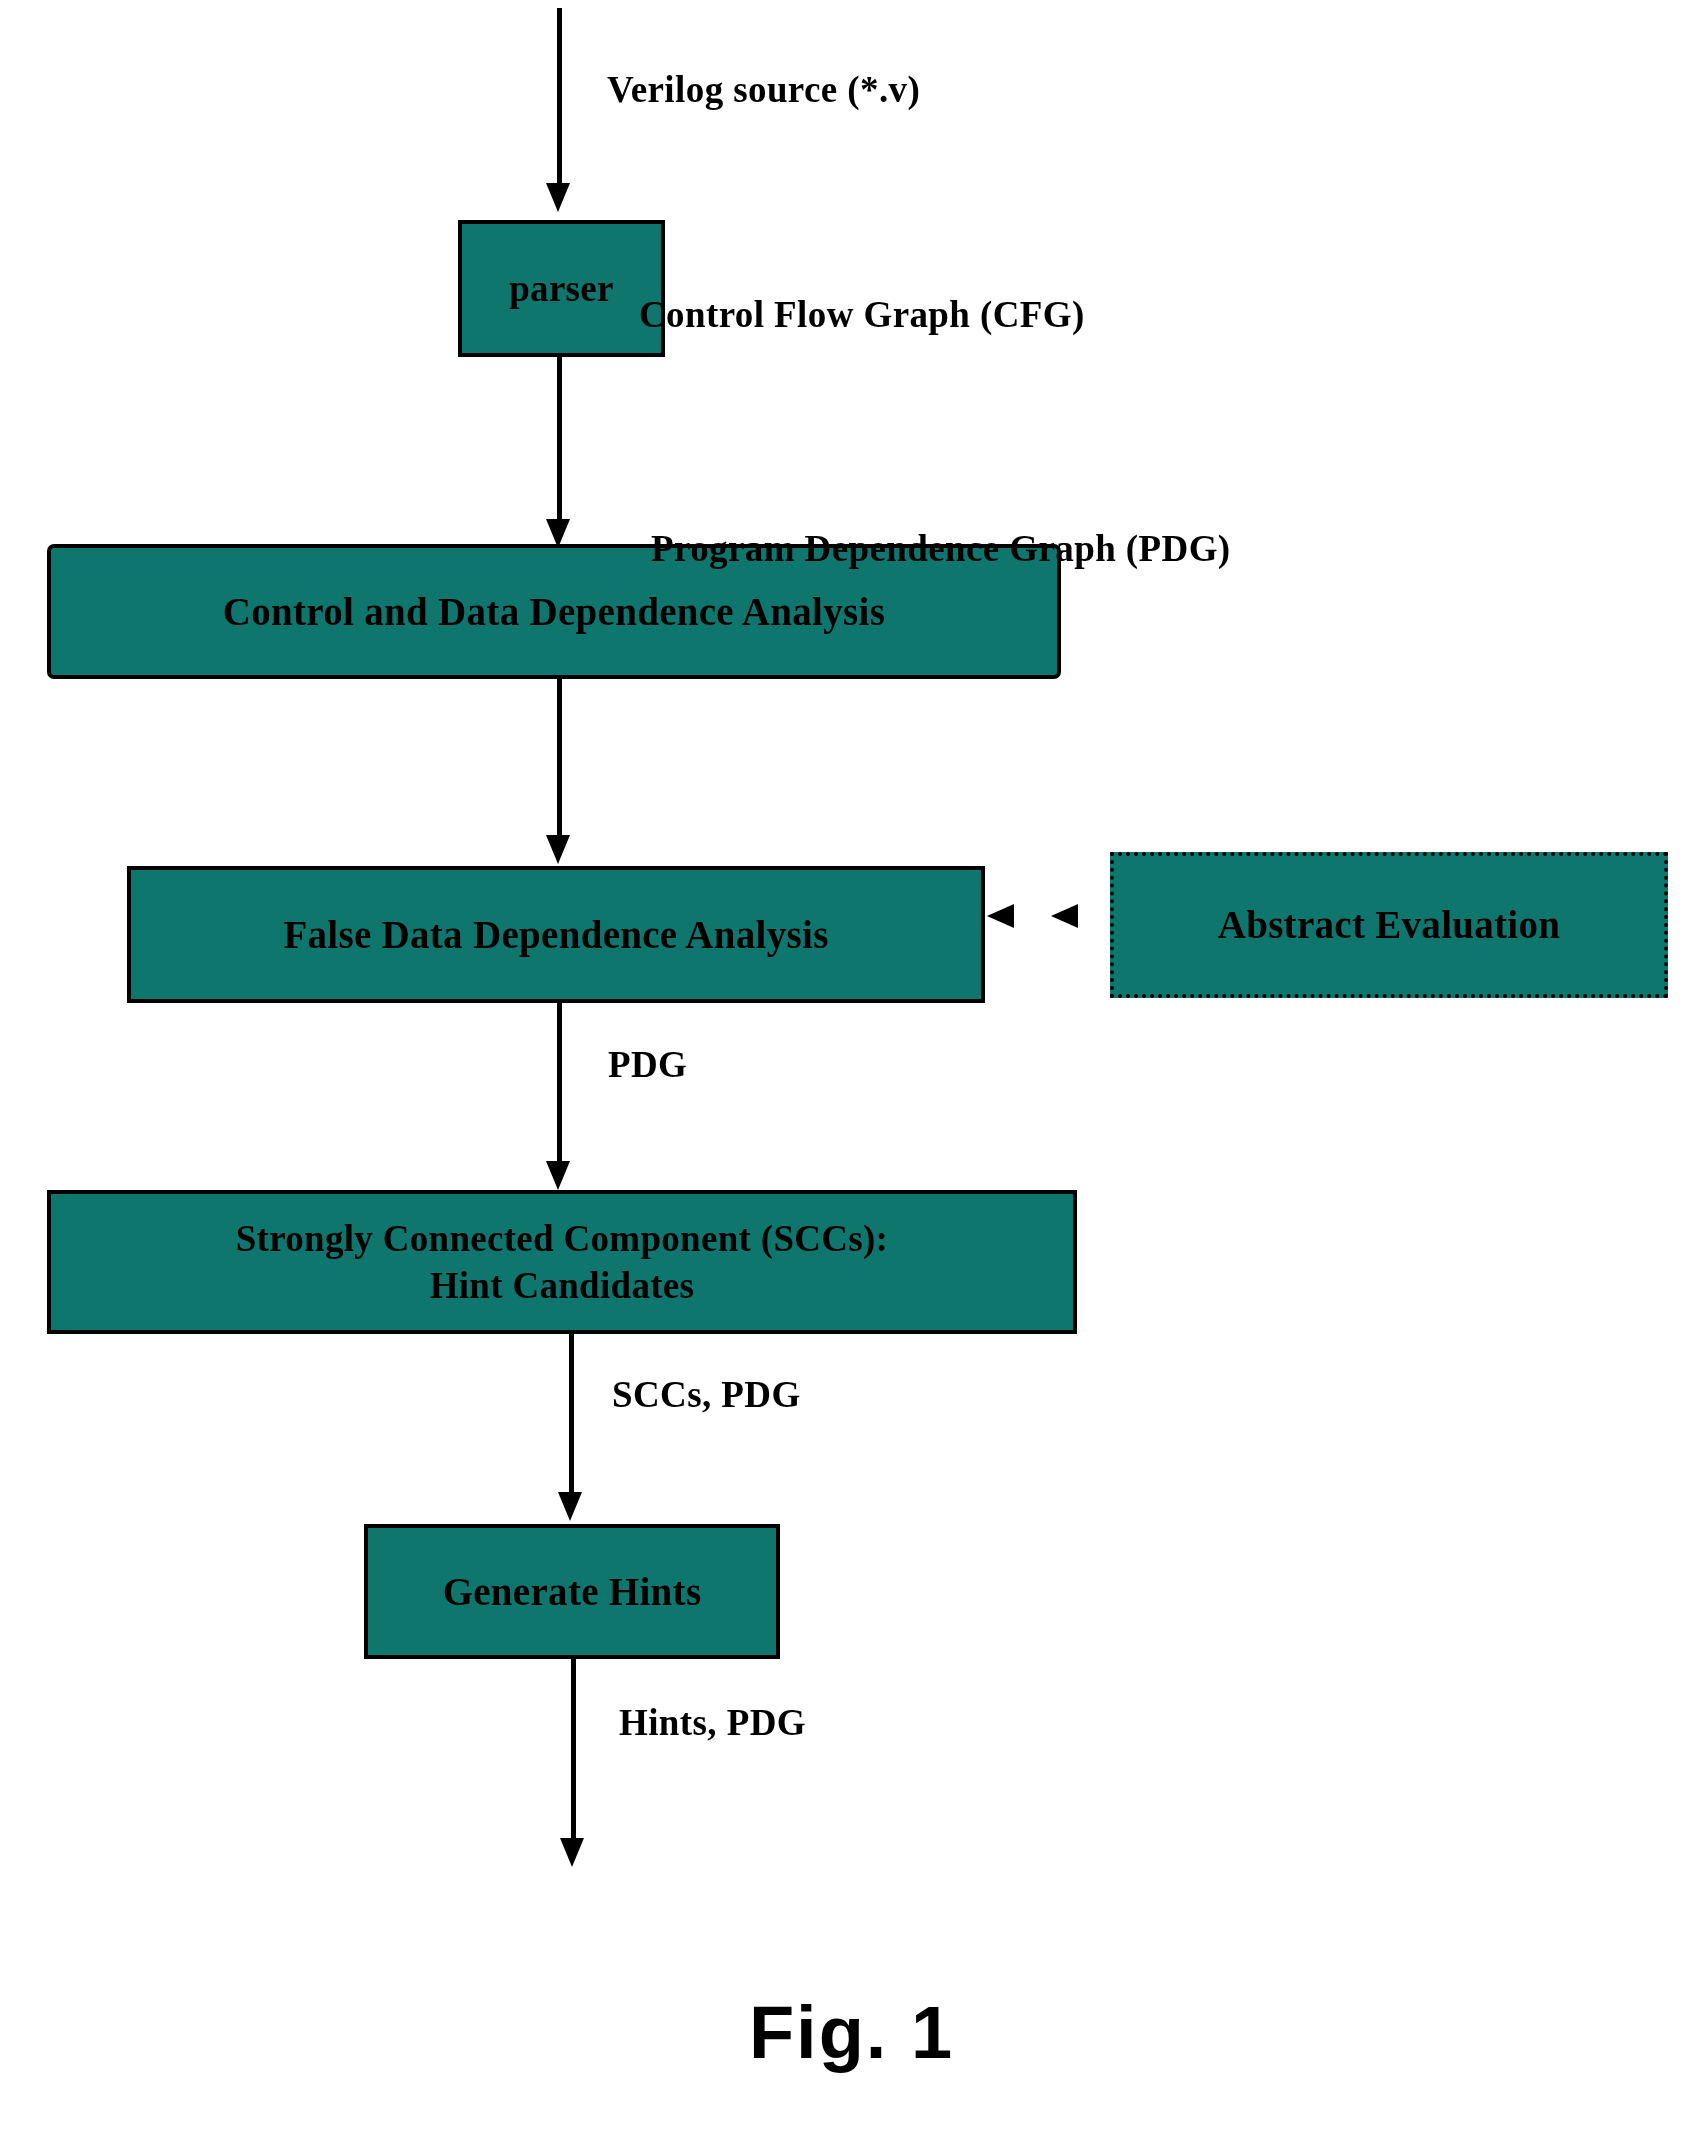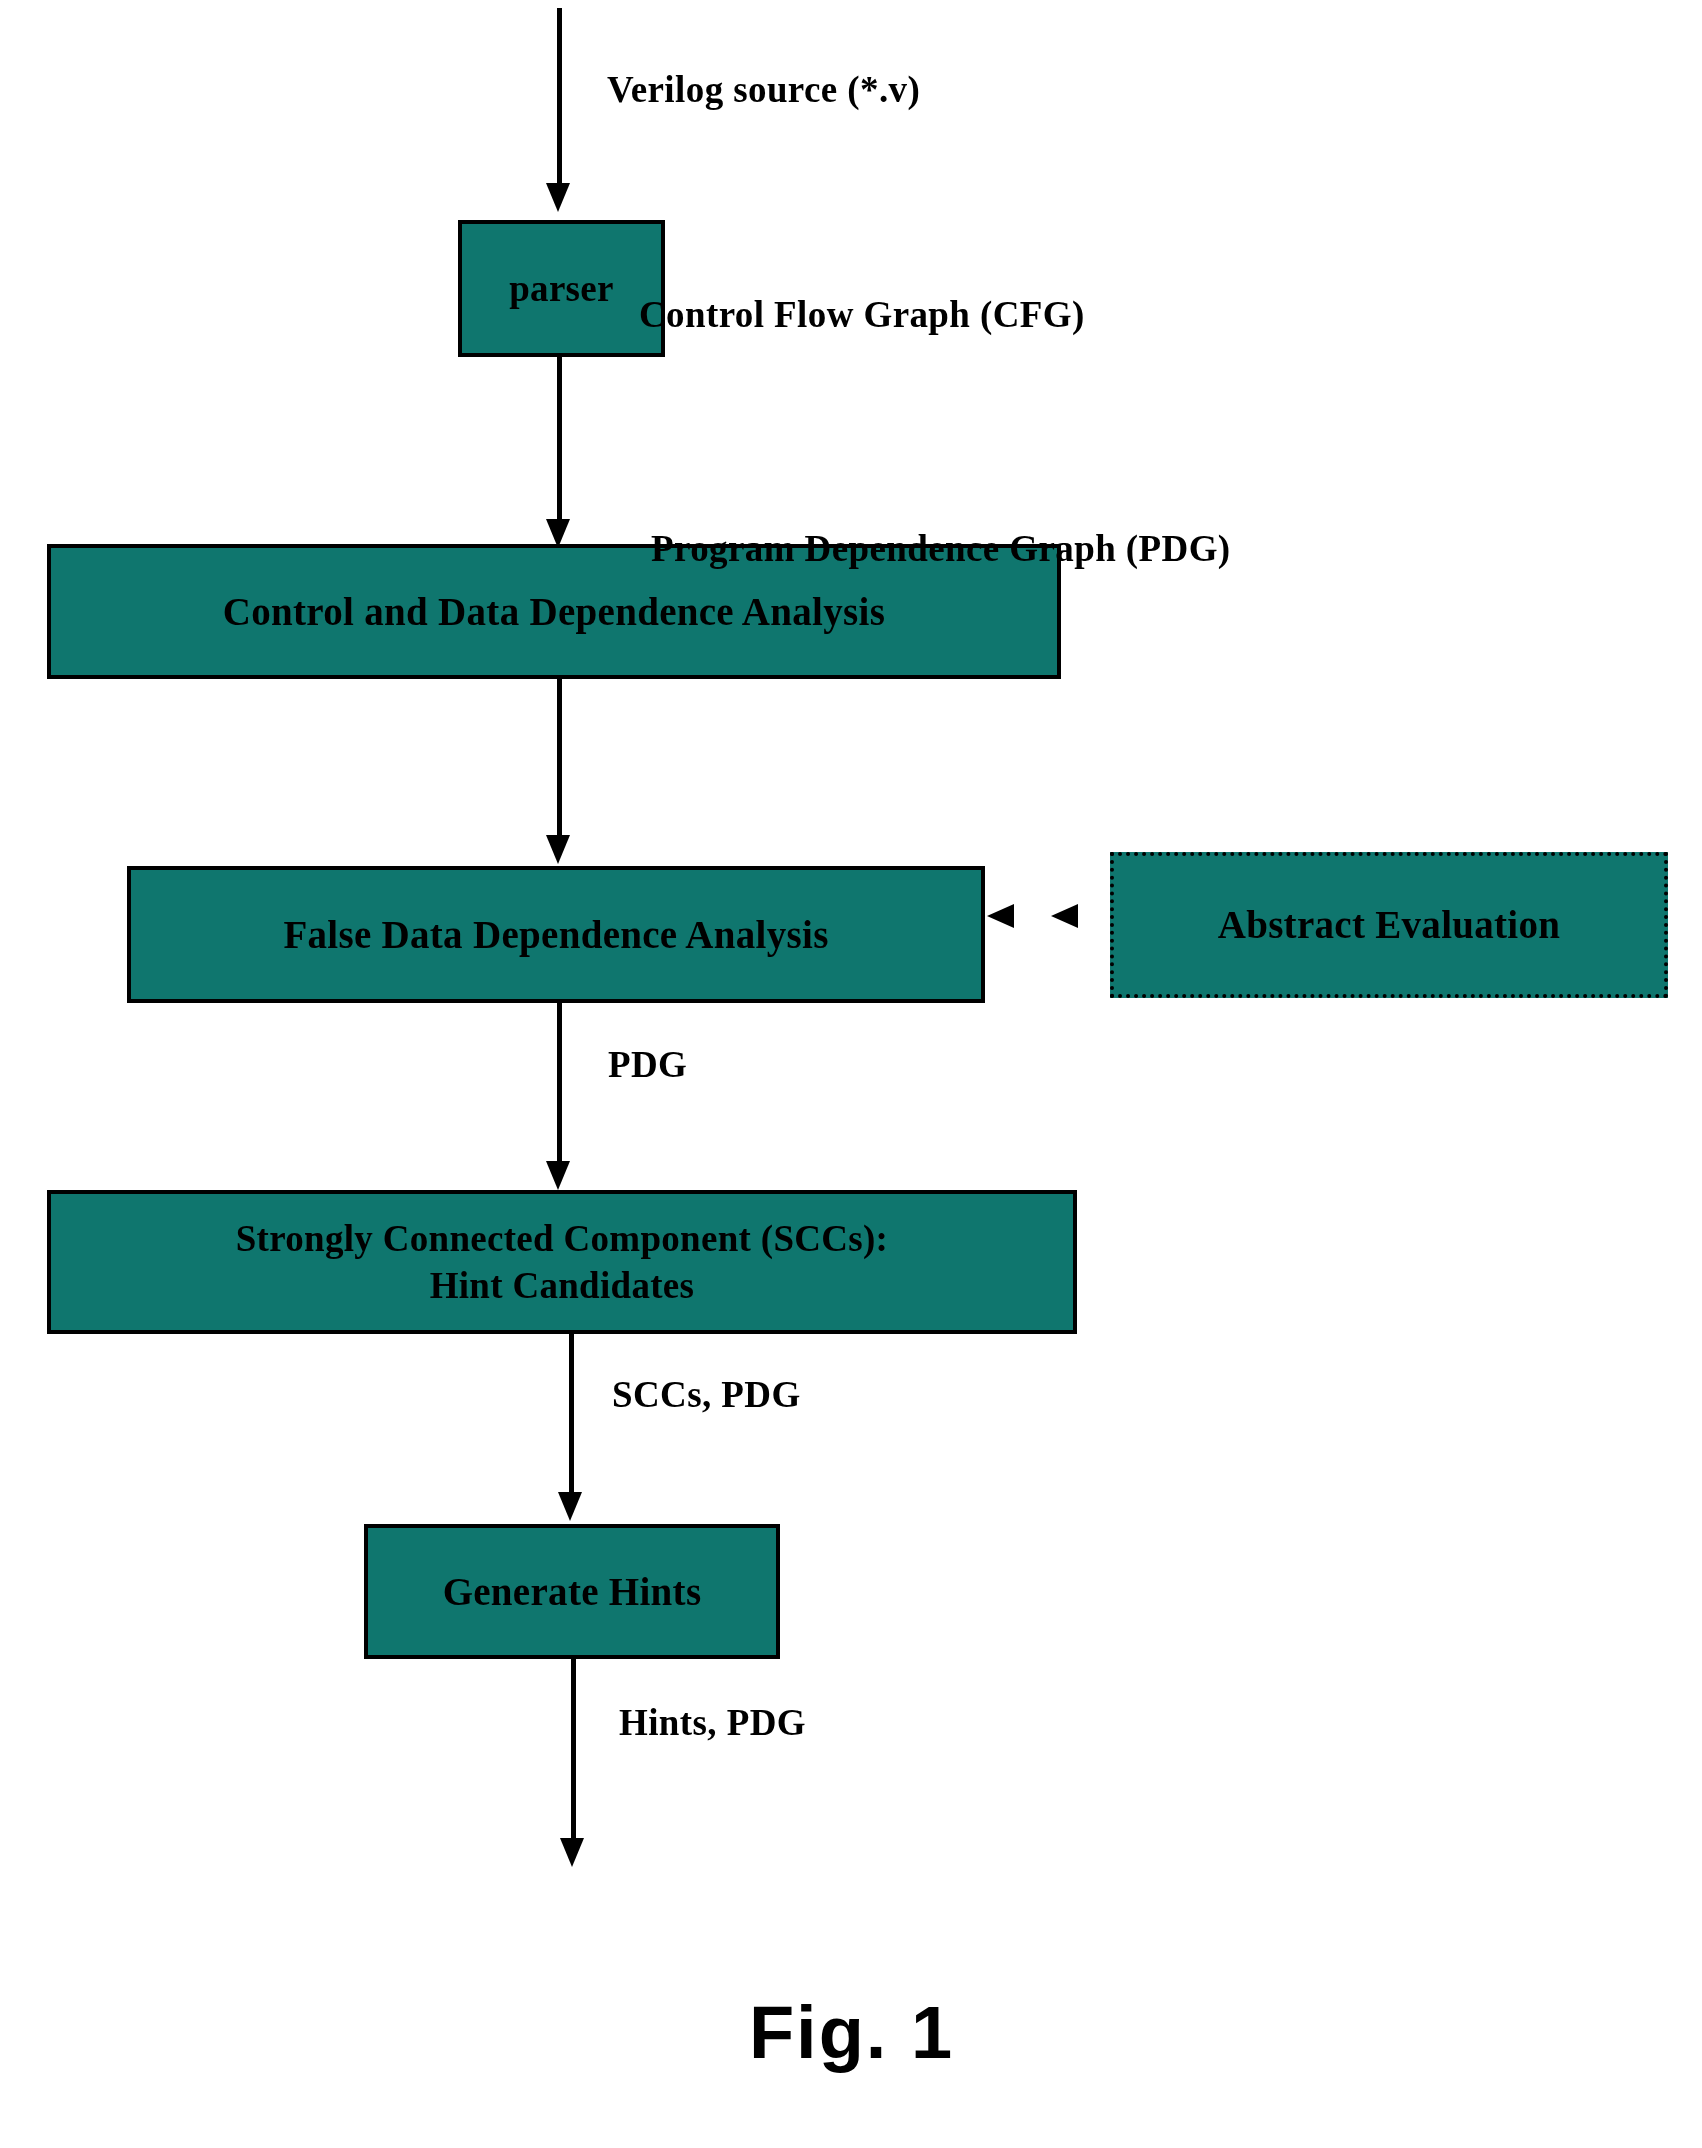--- a/index.html
+++ b/index.html
@@ -88,21 +88,21 @@
   <div class="edge-label" style="left:607px; top:68px; font-size:37px;">Verilog source (*.v)</div>
 
   <div class="box" style="left:458px; top:220px; width:207px; height:137px; font-size:37px;">
     <span class="box-label">parser</span>
   </div>
 
   <div class="vline" style="left:557px; top:357px; height:164px;"></div>
   <div class="arrowhead-down" style="left:546px; top:519px;"></div>
   <div class="edge-label" style="left:639px; top:281px; font-size:37px;margin-top:12px;">Control Flow Graph (CFG)</div>
 
-  <div class="box" style="left:47px; top:544px; width:1014px; height:135px; font-size:39px;">
+  <div class="box" style="left:47px; top:544px; width:1014px; height:135px; font-size:39px;border-radius:7px;">
     <span class="box-label">Control and Data Dependence Analysis</span>
   </div>
 
   <div class="vline" style="left:557px; top:679px; height:158px;"></div>
   <div class="arrowhead-down" style="left:546px; top:835px;"></div>
   <div class="edge-label" style="left:651px; top:527px; font-size:37px;">Program Dependence Graph (PDG)</div>
 
   <div class="box" style="left:127px; top:866px; width:858px; height:137px; font-size:39px;text-align:center;">
     <span class="box-label">False Data Dependence Analysis</span>
   </div>

